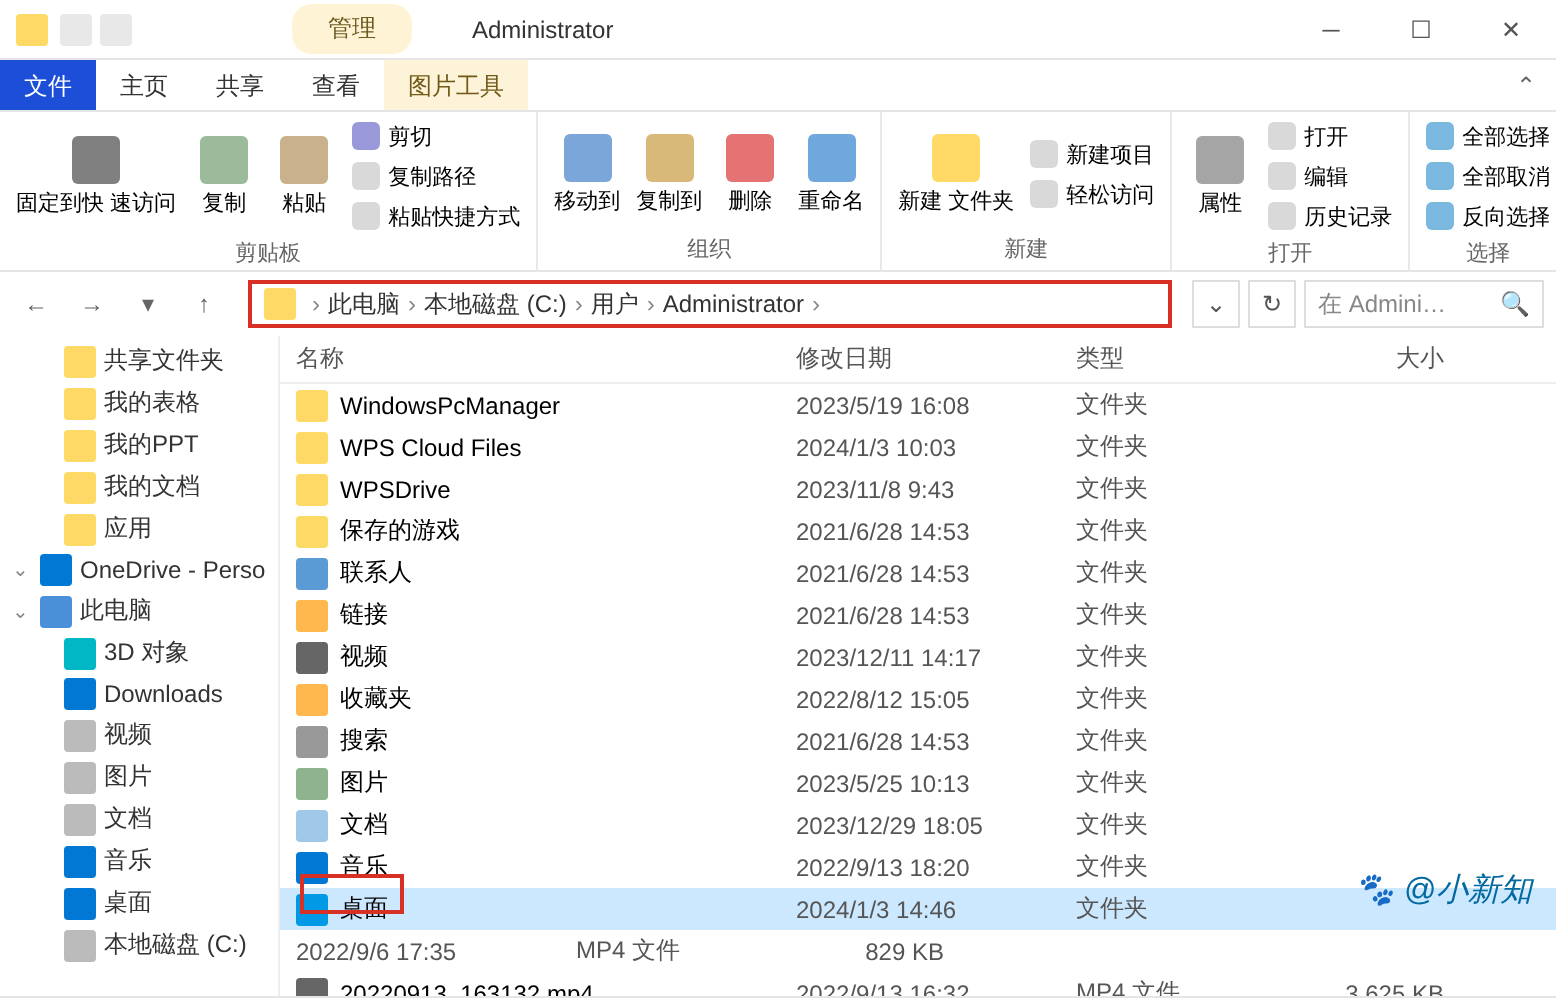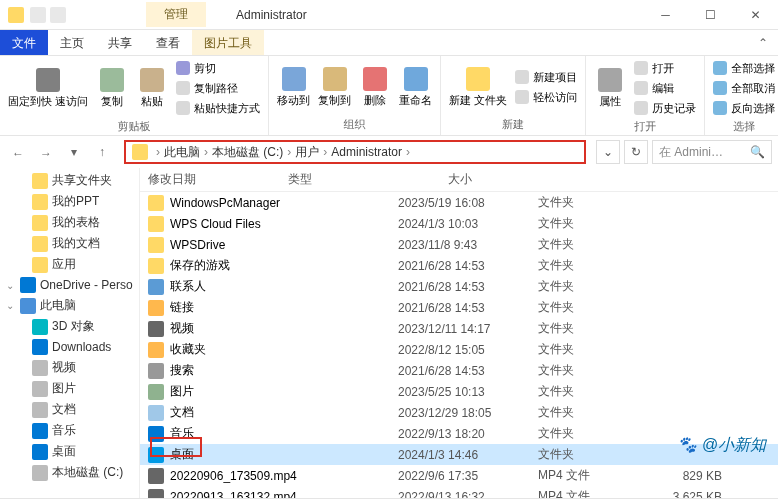--- a/index.html
+++ b/index.html
@@ -1,21 +1,21 @@
 <!DOCTYPE html>
 <html><head>
 <meta charset="utf-8">
 <style>
 * { margin:0; padding:0; box-sizing:border-box; font-family:"Microsoft YaHei","Segoe UI",sans-serif; font-size:12px; }
 body { width:778px; height:500px; background:#fff; overflow:hidden; position:relative; }
 .titlebar { height:30px; display:flex; align-items:center; background:#fff; border-bottom:1px solid #e5e5e5; }
 .titlebar .ticon { width:16px; height:16px; background:#ffd966; margin:0 6px 0 8px; border-radius:2px; }
 .titlebar .qat { display:flex; gap:4px; align-items:center; }
 .titlebar .qat span { width:16px; height:16px; background:#e8e8e8; border-radius:2px; }
-.titlebar .manage-tab { background:#fff3d6; color:#6b5b1f; padding:4px 18px; margin-left:80px; font-size:12px; }
+.titlebar .manage-tab { background:#fff3d6; color:#6b5b1f; padding:4px 18px; margin-left:80px; font-size:12px;border-radius:10px; }
 .titlebar .title { margin-left:30px; color:#333; }
 .winbtns { margin-left:auto; display:flex; }
 .winbtns div { width:45px; height:29px; display:flex; align-items:center; justify-content:center; color:#555; }
 .tabs { height:26px; display:flex; background:#fff; border-bottom:1px solid #e5e5e5; }
 .tabs .tab { padding:0 12px; line-height:26px; color:#333; }
 .tabs .tab.file { background:#1d4ed8; color:#fff; }
 .tabs .tab.tool { background:#fdf3d9; color:#705a15; }
 .tabs .chev { margin-left:auto; width:30px; text-align:center; line-height:26px; color:#666; }
 .ribbon { height:80px; display:flex; background:#fff; border-bottom:1px solid #e5e5e5; }
 .rgroup { display:flex; flex-direction:column; border-right:1px solid #e8e8e8; padding:2px 4px; }
@@ -248,26 +248,26 @@
 <div class="main">
   <div class="tree" id="tree">
       <div class="tnode">
         <span class="exp"></span>
         <span class="ico yellow"></span>
         <span class="lbl">共享文件夹</span>
       </div>
       <div class="tnode">
         <span class="exp"></span>
         <span class="ico yellow"></span>
+        <span class="lbl">我的表格</span>
+      </div>
+      <div class="tnode">
+        <span class="exp"></span>
+        <span class="ico yellow"></span>
         <span class="lbl">我的PPT</span>
-      </div>
-      <div class="tnode">
-        <span class="exp"></span>
-        <span class="ico yellow"></span>
-        <span class="lbl">我的表格</span>
       </div>
       <div class="tnode">
         <span class="exp"></span>
         <span class="ico yellow"></span>
         <span class="lbl">我的文档</span>
       </div>
       <div class="tnode">
         <span class="exp"></span>
         <span class="ico yellow"></span>
         <span class="lbl">应用</span>
@@ -318,20 +318,21 @@
         <span class="lbl">桌面</span>
       </div>
       <div class="tnode">
         <span class="exp"></span>
         <span class="ico gray"></span>
         <span class="lbl">本地磁盘 (C:)</span>
       </div>
     </div>
   <div class="list">
     <div class="lhdr">
+      <div class="col-n">名称</div>
       <div class="col-d">修改日期</div>
       <div class="col-t">类型</div>
       <div class="col-s">大小</div>
     </div>
     <div class="rows" id="rows">
         <div class="frow">
           <div class="col-n">
             <span class="fico "></span>
             <span>WindowsPcManager</span>
           </div>
@@ -441,24 +442,20 @@
         <div class="frow sel">
           <div class="col-n">
             <span class="fico desk"></span>
             <span>桌面</span>
           </div>
           <div class="col-d">2024/1/3 14:46</div>
           <div class="col-t">文件夹</div>
           <div class="col-s"></div>
         </div>
         <div class="frow">
-          <div class="col-n">
-            <span class="fico vid"></span>
-            <span>20220906_173509.mp4</span>
-          </div>
           <div class="col-d">2022/9/6 17:35</div>
           <div class="col-t">MP4 文件</div>
           <div class="col-s">829 KB</div>
         </div>
         <div class="frow">
           <div class="col-n">
             <span class="fico vid"></span>
             <span>20220913_163132.mp4</span>
           </div>
           <div class="col-d">2022/9/13 16:32</div>

